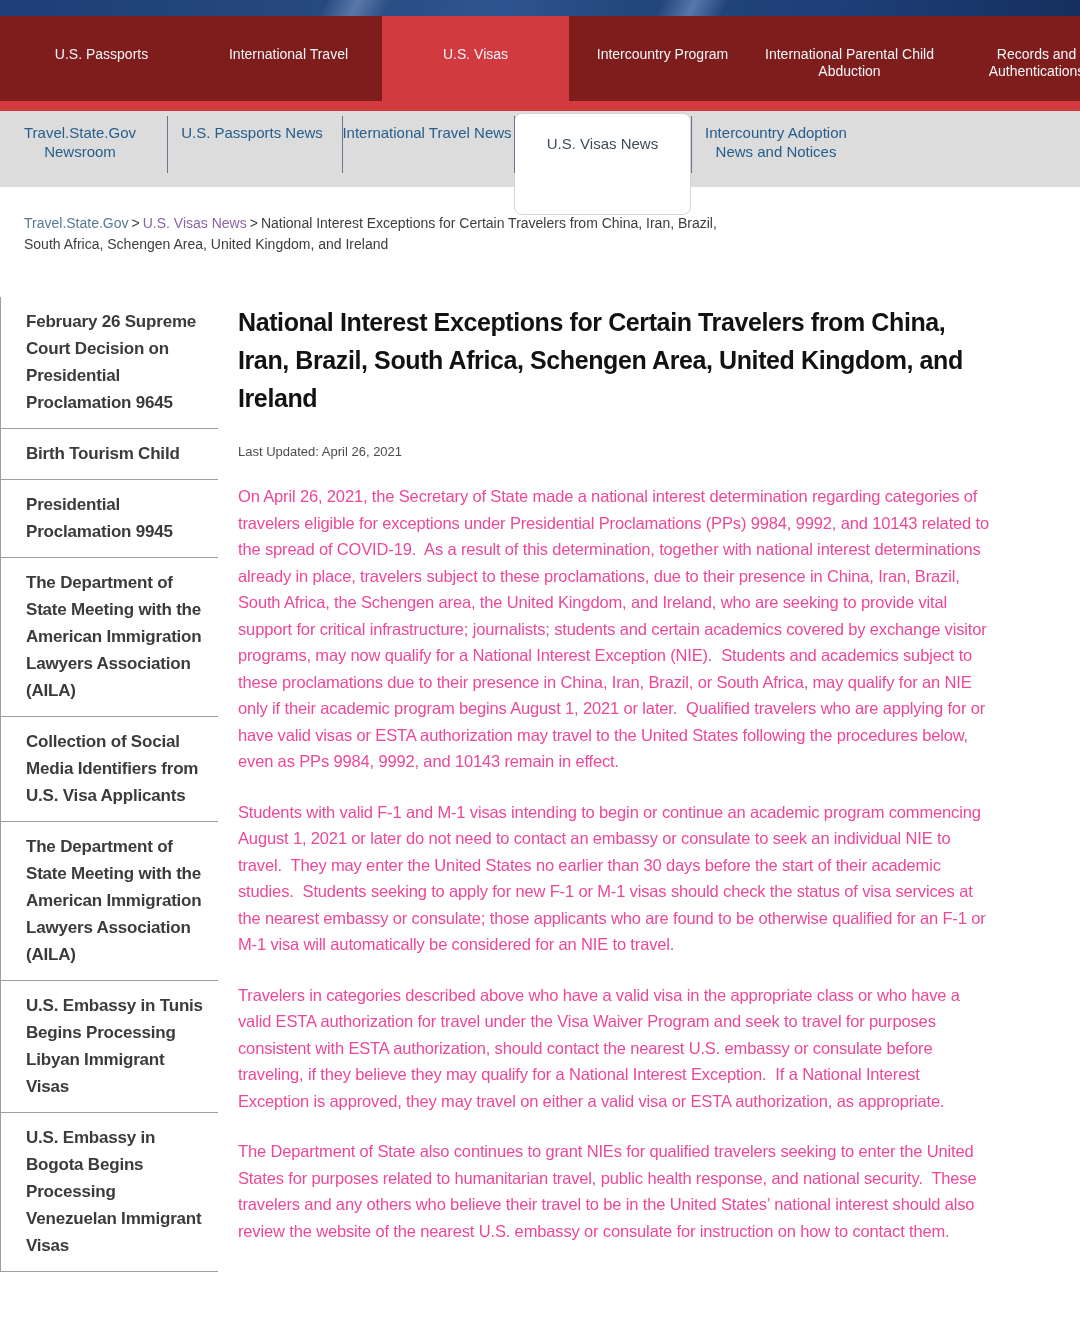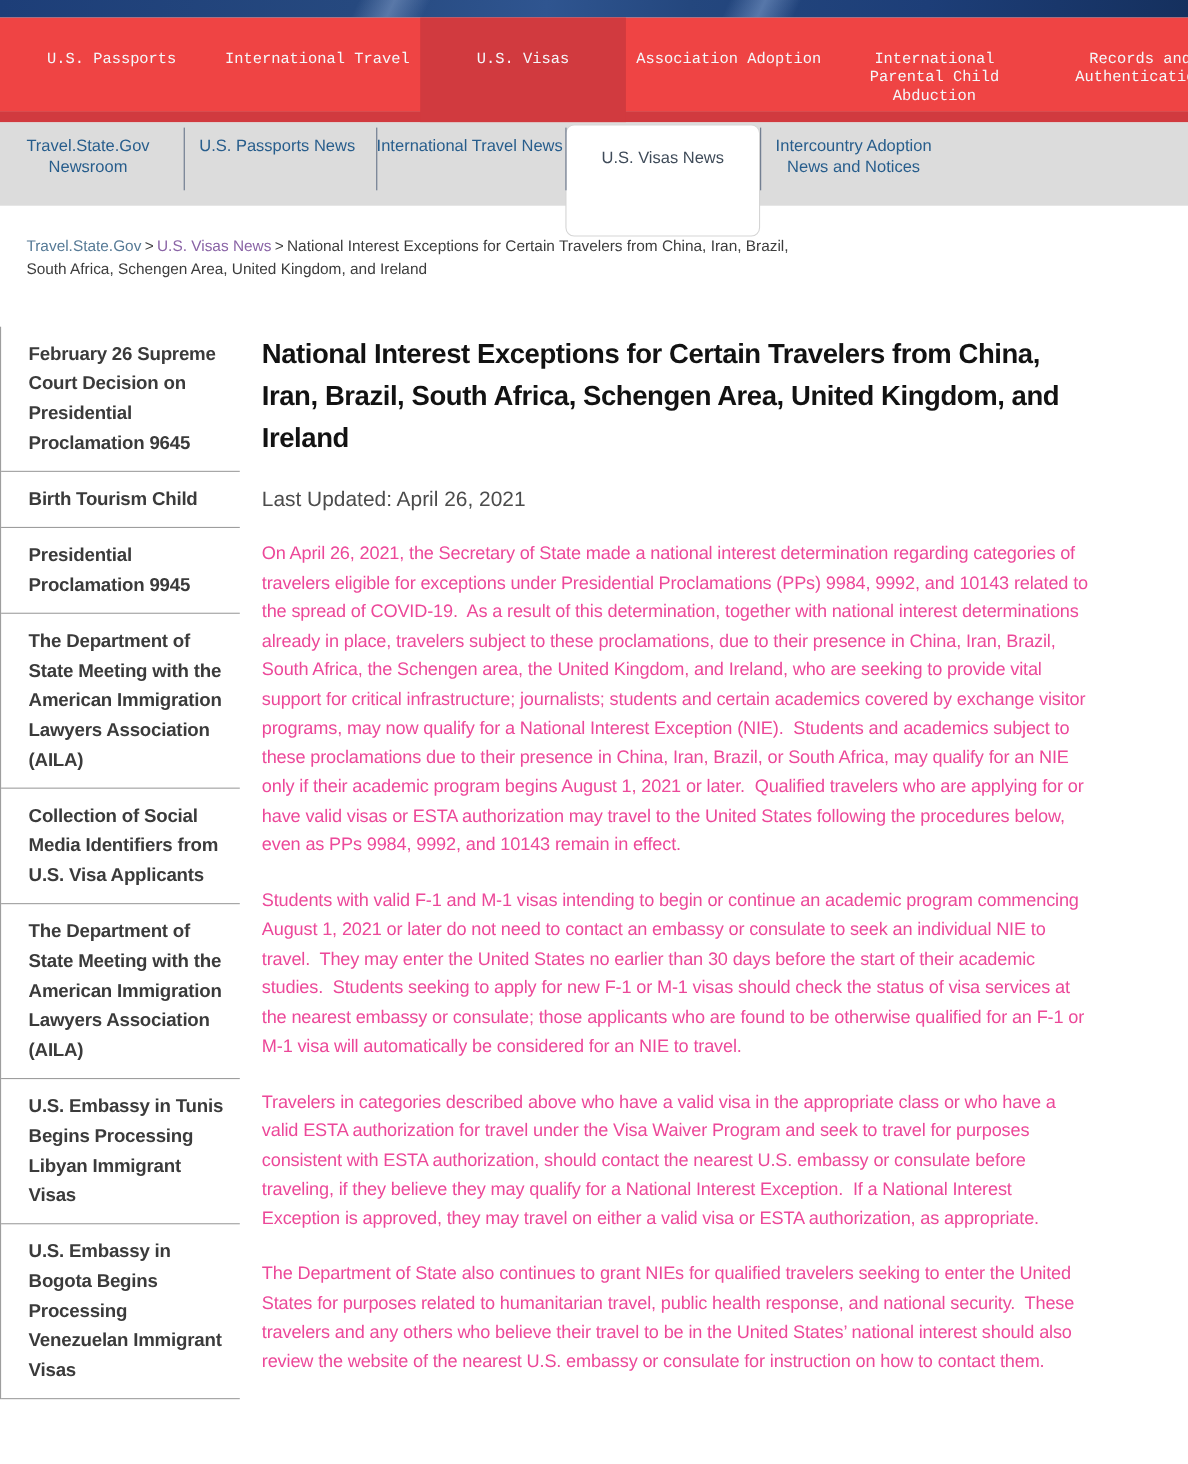--- a/index.html
+++ b/index.html
@@ -11,23 +11,23 @@
   
   .topstrip{
     height:16px;width:1080px;
     background:
       linear-gradient(115deg, rgba(255,255,255,0) 30%, rgba(150,175,215,.45) 33%, rgba(255,255,255,0) 36%),
       linear-gradient(115deg, rgba(255,255,255,0) 61%, rgba(140,170,215,.5) 64%, rgba(255,255,255,0) 67%),
       linear-gradient(95deg,#1d3e78 0%,#26497f 30%,#2f5590 46%,#24477e 58%,#1d3e78 78%,#15305e 100%);
   }
   
   .mainnav{
-    height:85px;width:1080px;background:#ef4444;
+    height:85px;width:1080px;background:#7f1d1d;
     display:flex;align-items:flex-start;padding-left:8px;box-sizing:border-box;
-    position:relative;z-index:2;font-family:Liberation Mono, monospace;
+    position:relative;z-index:2;
   }
   .mainnav .nav-item{
     width:187px;flex:none;height:85px;box-sizing:border-box;
     display:flex;justify-content:center;padding-top:30px;
     color:#f5f7fa;font-size:14px;line-height:17px;text-align:center;
     cursor:pointer;
   }
   .mainnav .nav-item span{display:inline-block;}
   .mainnav .nav-item.active{background:#d13a3f;height:95px;}
   .mainnav .nav-item:nth-child(5) span{max-width:178px;}
@@ -74,21 +74,21 @@
     padding:11px 14px 12px 25px;
     border-bottom:1px solid #9e9e9e;
     font-weight:bold;font-size:17px;line-height:27px;letter-spacing:-0.2px;
     color:#3b3b3b;cursor:pointer;
   }
   .content{margin-left:20px;width:755px;}
   .content h1{
     margin:6px 0 0 0;font-size:25px;line-height:38px;font-weight:bold;
     letter-spacing:-0.4px;color:#121212;
   }
-  .updated{margin-top:27px;font-size:19px;color:#4c4c4c;}
+  .updated{margin-top:27px;font-size:13px;color:#4c4c4c;}
   .content p{
     margin:24px 0 0 0;font-size:16.5px;line-height:26.5px;
     letter-spacing:-0.15px;color:#ec4899;white-space:pre-wrap;
   }
 </style>
 </head>
 <body>
 
 <div class="topstrip"></div>
 
@@ -96,21 +96,21 @@
   <div class="nav-item">
       <span>U.S. Passports</span>
     </div>
   <div class="nav-item">
       <span>International Travel</span>
     </div>
   <div class="nav-item active">
       <span>U.S. Visas</span>
     </div>
   <div class="nav-item">
-      <span>Association Adoption</span>
+      <span>Intercountry Program</span>
     </div>
   <div class="nav-item">
       <span>International Parental Child Abduction</span>
     </div>
   <div class="nav-item">
       <span>Records and Authentications</span>
     </div>
 </div>
 
 <div class="redstripe"></div>

